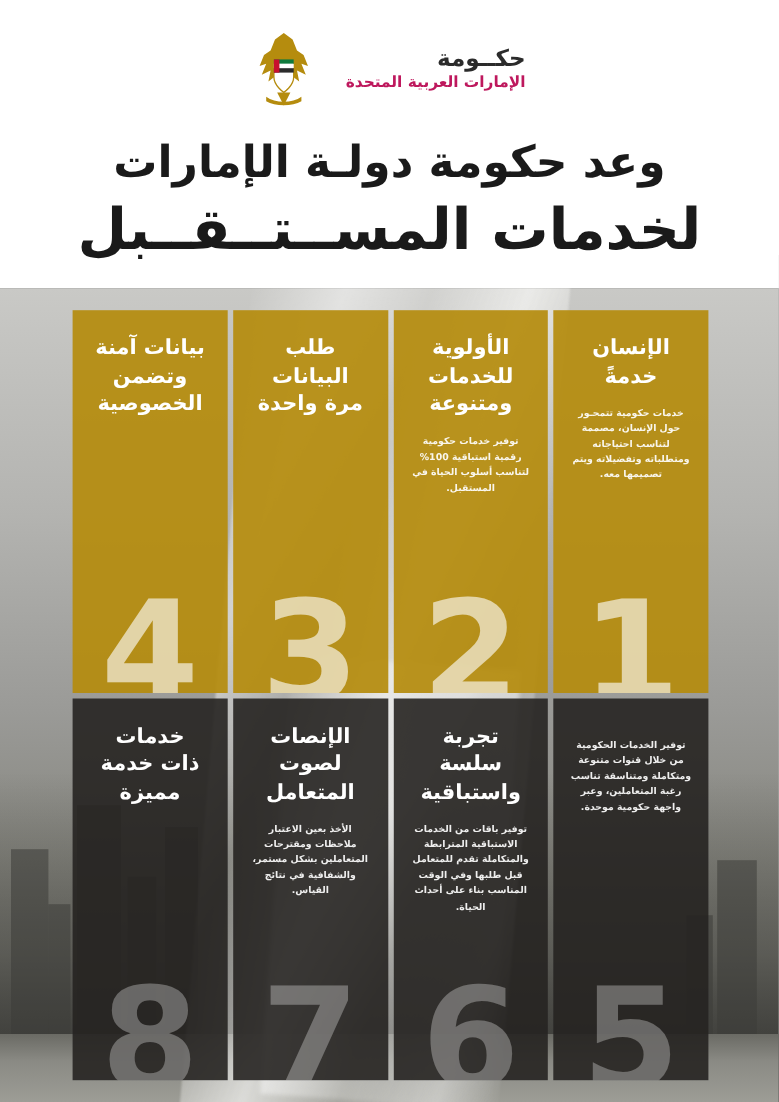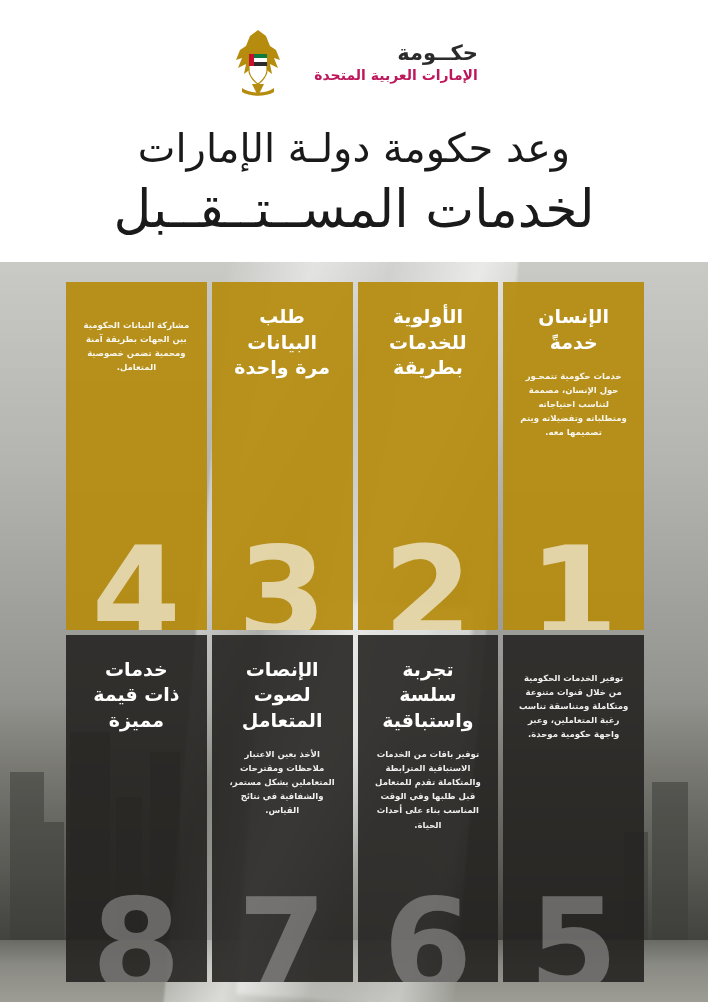--- a/index.html
+++ b/index.html
@@ -50,21 +50,21 @@
     font-size: 14px;
     font-weight: bold;
     color: #be185d;
     margin-top: 2px;
   }
 
   .main-title {
     text-align: center;
     margin-top: 24px;
     color: #1a1a1a;
-    font-weight: normal;
+    font-weight: bold;
     line-height: 1.32;
     letter-spacing: 1px;
   }
   .main-title .t1 { font-size: 40px; display: block; }
   .main-title .t2 { font-size: 52px; display: block; }
 
   
   .poster {
     position: relative;
     width: 708px;
@@ -229,36 +229,41 @@
         <span>خدمةً</span>
       </h3>
       <p>خدمات حكومية تتمحـور حول الإنسان، مصممة لتناسب احتياجاته ومتطلباته وتفضيلاته ويتم تصميمها معه.</p>
       <div class="num">1</div>
     </div>
 
     <div class="card gold">
       <h3>
         <span>الأولوية</span><br>
         <span>للخدمات</span><br>
-        <span>بطريقة</span>
-      </h3>
+        <span>ومتنوعة</span>
+      </h3>
+      <p>توفير خدمات حكومية رقمية استباقية 100% لتناسب أسلوب الحياة في المستقبل.</p>
       <div class="num">2</div>
     </div>
 
     <div class="card gold">
       <h3>
         <span>طلب</span><br>
         <span>البيانات</span><br>
         <span>مرة واحدة</span>
       </h3>
       <div class="num">3</div>
     </div>
 
     <div class="card gold">
-      <p>مشاركة البيانات الحكومية بين الجهات بطريقة آمنة ومحمية تضمن خصوصية المتعامل.</p>
+      <h3>
+        <span>بيانات آمنة</span><br>
+        <span>وتضمن</span><br>
+        <span>الخصوصية</span>
+      </h3>
       <div class="num">4</div>
     </div>
 
     <div class="card dark">
       <p>توفير الخدمات الحكومية من خلال قنوات متنوعة ومتكاملة ومتناسقة تناسب رغبة المتعاملين، وعبر واجهة حكومية موحدة.</p>
       <div class="num">5</div>
     </div>
 
     <div class="card dark">
       <h3>
@@ -275,20 +280,20 @@
         <span>لصوت</span><br>
         <span>المتعامل</span>
       </h3>
       <p>الأخذ بعين الاعتبار ملاحظات ومقترحات المتعاملين بشكل مستمر، والشفافية في نتائج القياس.</p>
       <div class="num">7</div>
     </div>
 
     <div class="card dark">
       <h3>
         <span>خدمات</span><br>
-        <span>ذات قيمة</span><br>
+        <span>ذات خدمة</span><br>
         <span>مميزة</span>
       </h3>
       <div class="num">8</div>
     </div>
 
   </div>
 </div>
 
 </body></html>

